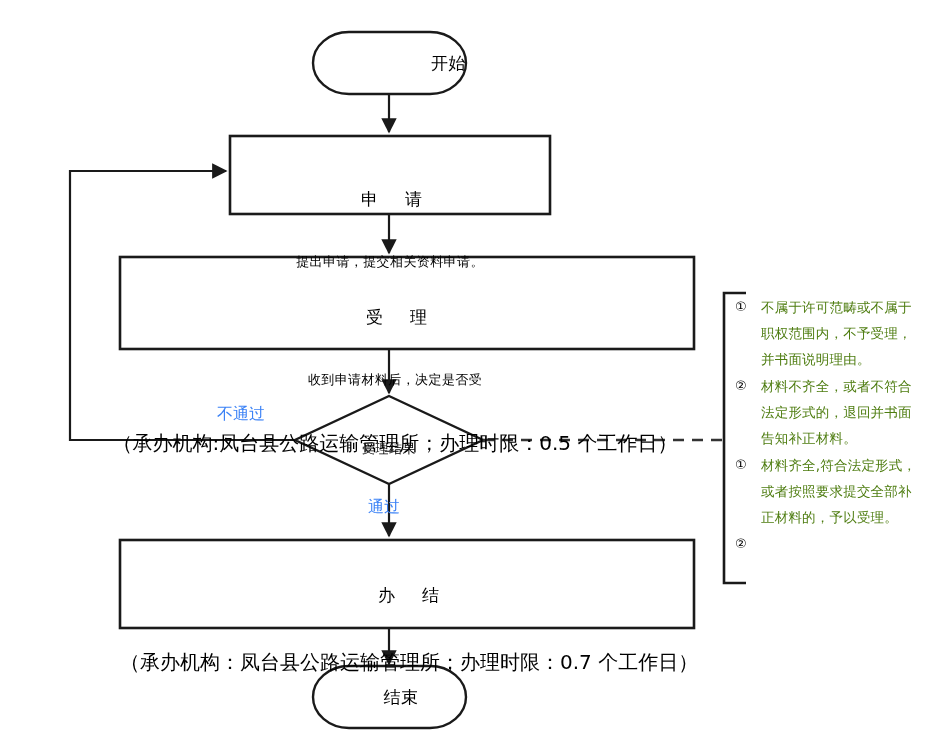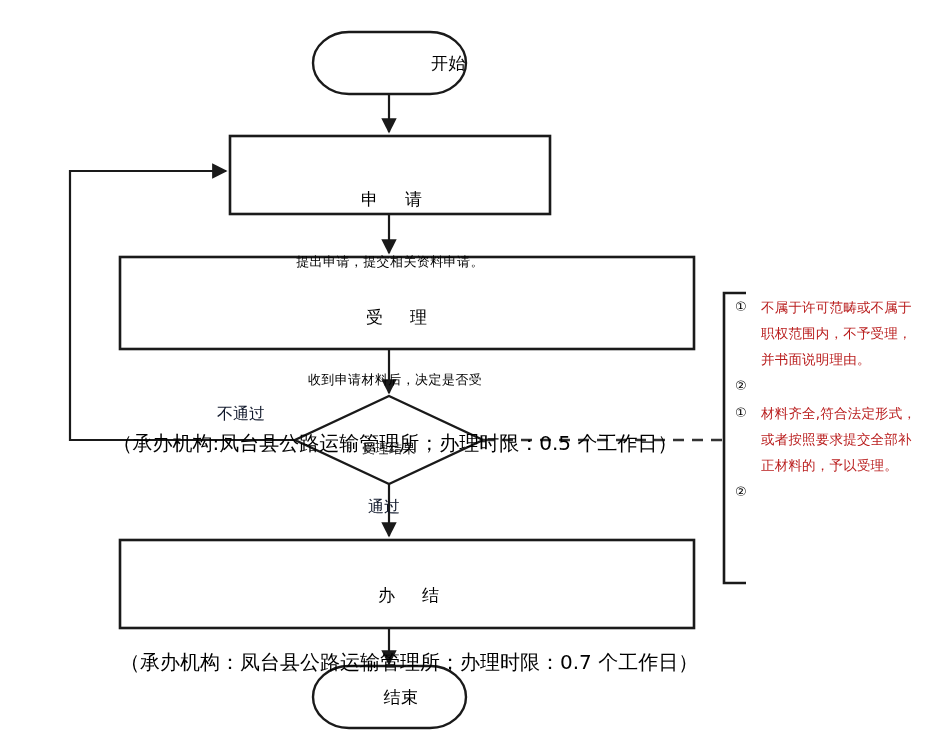--- a/index.html
+++ b/index.html
@@ -53,21 +53,21 @@
     font-size: 20px;
     letter-spacing: 0px;
   }
   .diamond-label {
     font-size: 13px;
     letter-spacing: 0.5px;
   }
   .edge-label {
     position: absolute;
     font-size: 16px;
-    color: #0f172a;
+    color: #3b82f6;
     white-space: pre;
   }
   #annotation-panel {
     position: absolute;
     left: 735px;
     top: 294px;
     width: 210px;
   }
   .annot-item {
     display: flex;
@@ -79,21 +79,21 @@
     width: 26px;
     font-size: 13px;
     line-height: 26px;
     color: #000000;
   }
   .annot-body {
     flex: 1 1 auto;
     font-size: 13.5px;
     line-height: 26px;
     letter-spacing: 0.2px;
-    color: #b91c1c;
+    color: #4d7c0f;
     white-space: pre-line;
   }
   .annot-empty .annot-body {
     min-height: 26px;
   }
 </style>
 </head>
 <body>
 
 <div id="flow-root">
@@ -162,20 +162,23 @@
 
   <div id="annotation-panel">
     <div class="annot-item">
       <span class="annot-marker">①</span>
       <span class="annot-body">不属于许可范畴或不属于
 职权范围内，不予受理，
 并书面说明理由。</span>
     </div>
     <div class="annot-item">
       <span class="annot-marker">②</span>
+      <span class="annot-body">材料不齐全，或者不符合
+法定形式的，退回并书面
+告知补正材料。</span>
     </div>
     <div class="annot-item">
       <span class="annot-marker">①</span>
       <span class="annot-body">材料齐全,符合法定形式，
 或者按照要求提交全部补
 正材料的，予以受理。</span>
     </div>
     <div class="annot-item annot-empty">
       <span class="annot-marker">②</span>
       <span class="annot-body"></span>

